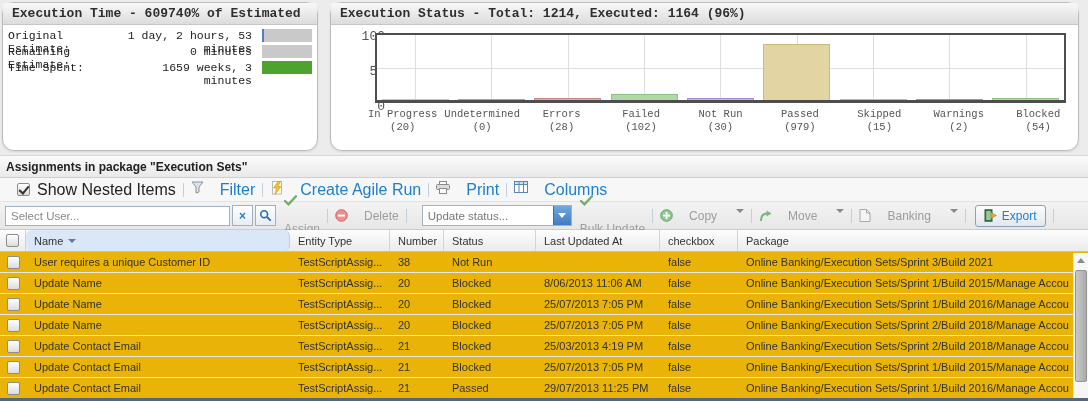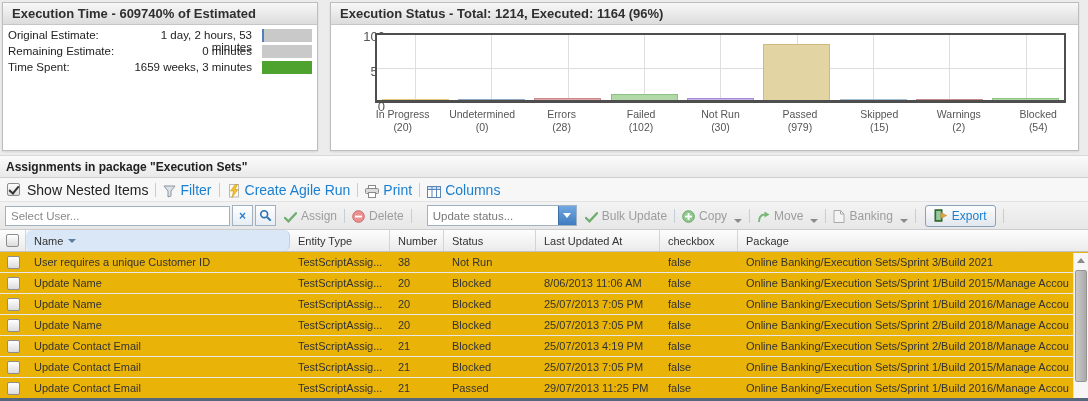--- a/index.html
+++ b/index.html
@@ -3,21 +3,21 @@
 <meta charset="utf-8">
 <style>
   * { box-sizing: border-box; margin: 0; padding: 0; }
   html,body { width:1088px; height:401px; }
   body {
     font-family: "Liberation Sans", sans-serif;
     background:#ececec; position:relative; overflow:hidden;
     color:#333;
   }
   
-  .panel { position:absolute; background:#fff; border:1px solid #bdbdbd; border-radius:0; box-shadow:0 1px 2px rgba(0,0,0,.10); }
+  .panel { position:absolute; background:#fff; border:1px solid #bdbdbd; border-radius:12px; box-shadow:0 1px 2px rgba(0,0,0,.10);font-family:Liberation Mono, monospace; }
   .panel-time   { left:2px;  top:2px; width:316px; height:149px; }
   .panel-status { left:330px; top:2px; width:749px; height:149px; }
   .panel-header {
     height:22px; line-height:22px; padding:0 9px;
     background:linear-gradient(#f8f8f8,#dcdcdc);
     border-bottom:1px solid #c6c6c6; border-radius:3px 3px 0 0;
     font-size:13px; font-weight:bold; color:#2f2f2f;
     white-space:nowrap; overflow:hidden;
   }
   .et-body { padding:4px 5px 0 5px; }
@@ -40,25 +40,25 @@
   .y-100 { top:-4px; } .y-50 { top:31px; } .y-0 { top:66px; }
   
   .section-header {
     margin-top:4px; height:23px; line-height:22px; padding-left:6px;
     background:linear-gradient(#fbfbfb,#e9e9e9);
     border-top:1px solid #d8d8d8; border-bottom:1px solid #cfcfcf;
     font-size:12px; font-weight:bold; color:#222;
   }
   
   .toolbar1 { height:24px; background:#f7f7f7; border-bottom:1px solid #e2e2e2;
-    display:flex; align-items:center; padding-left:7px; font-size:14px; }
+    display:flex; align-items:center; padding-left:17px; font-size:16px; }
   .toolbar2 { height:28px; background:linear-gradient(#f3f3f3,#e7e7e7); border-bottom:1px solid #cccccc;
     display:flex; align-items:center; padding-left:5px; font-size:12px; }
   .sep { width:1px; height:14px; background:#c3cfdb; margin:0 7px; flex:0 0 1px; }
-  .titem { display:flex; align-items:flex-end; gap:4px; cursor:default; }
+  .titem { display:flex; align-items:flex-start; gap:16px; cursor:default; }
   .link { color:#1a7fd0; }
   .disabled { color:#9d9d9d; }
   .dark { color:#222; margin-left:7px; }
   .cb { display:inline-block; width:13px; height:13px; border:1px solid #8d8d8d;
     background:linear-gradient(#fff,#dcdcdc); position:relative; border-radius:2px; }
   .cb.checked::after { content:""; position:absolute; left:3px; top:0px; width:4px; height:8px;
     border:solid #333; border-width:0 2px 2px 0; transform:rotate(40deg); }
   .input-user { width:225px; height:20px; border:1px solid #a0b1c2; font-size:11.5px;
     padding:0 5px; color:#333; font-family:"Liberation Sans",sans-serif; }
   .input-user::placeholder { color:#888; }
@@ -69,21 +69,21 @@
     display:flex; align-items:center; font-size:11.5px; color:#777; }
   .select-text { flex:1; padding-left:5px; white-space:nowrap; overflow:hidden; }
   .dd-btn { width:18px; height:19px; background:linear-gradient(#72a7e0,#3f7cc0);
     border-left:1px solid #3a6ea5; display:flex; align-items:center; justify-content:center; }
   .chev { width:0; height:0; border-left:4px solid transparent; border-right:4px solid transparent; border-top:5px solid #fff; }
   .caret { width:0; height:0; border-left:4px solid transparent; border-right:4px solid transparent;
     border-top:4px solid #8a8a8a; margin-left:3px; }
   .export-btn { display:flex; align-items:center; gap:4px; height:22px; padding:0 8px; margin-left:2px;
     border:1px solid #8ba1b8; border-radius:3px; background:linear-gradient(#fdfdfd,#e2e7ee);
     color:#1a7fd0; font-size:12px; }
-  .gap { margin-left:8px; }
+  .gap { margin-left:8px;flex-direction:column; }
   
   .tbl { position:relative; background:#fff; }
   .thead { display:flex; height:22px; align-items:stretch;
     background:linear-gradient(#fdfdfd,#ebebeb); border-bottom:1px solid #c2c2c2; font-size:11px; color:#333; }
   .th { display:flex; align-items:center; padding-left:8px; border-right:1px solid #d4d4d4; overflow:hidden; white-space:nowrap; }
   .th-name { background:#d9e7f7; border-right:1px solid #bcd0e6;border-radius:6px; }
   .sort-arrow { width:0; height:0; border-left:4px solid transparent; border-right:4px solid transparent;
     border-top:4px solid #5a7da0; margin-left:5px; }
   .c0 { flex:0 0 26px; display:flex; align-items:center; justify-content:center; padding-left:0 !important; }
   .c1 { flex:0 0 264px; } .c2 { flex:0 0 100px; } .c3 { flex:0 0 54px; } .c4 { flex:0 0 92px; }
@@ -413,21 +413,21 @@
           <div class="td c7">Online Banking/Execution Sets/Sprint 2/Build 2018/Manage Accou</div>
         </div>
         <div class="tr">
           <div class="td c0">
             <span class="cb"></span>
           </div>
           <div class="td c1">Update Contact Email</div>
           <div class="td c2">TestScriptAssig...</div>
           <div class="td c3">21</div>
           <div class="td c4">Blocked</div>
-          <div class="td c5">25/07/2013 4:19 PM</div>
+          <div class="td c5">25/03/2013 4:19 PM</div>
           <div class="td c6">false</div>
           <div class="td c7">Online Banking/Execution Sets/Sprint 2/Build 2018/Manage Accou</div>
         </div>
         <div class="tr">
           <div class="td c0">
             <span class="cb"></span>
           </div>
           <div class="td c1">Update Contact Email</div>
           <div class="td c2">TestScriptAssig...</div>
           <div class="td c3">21</div>

